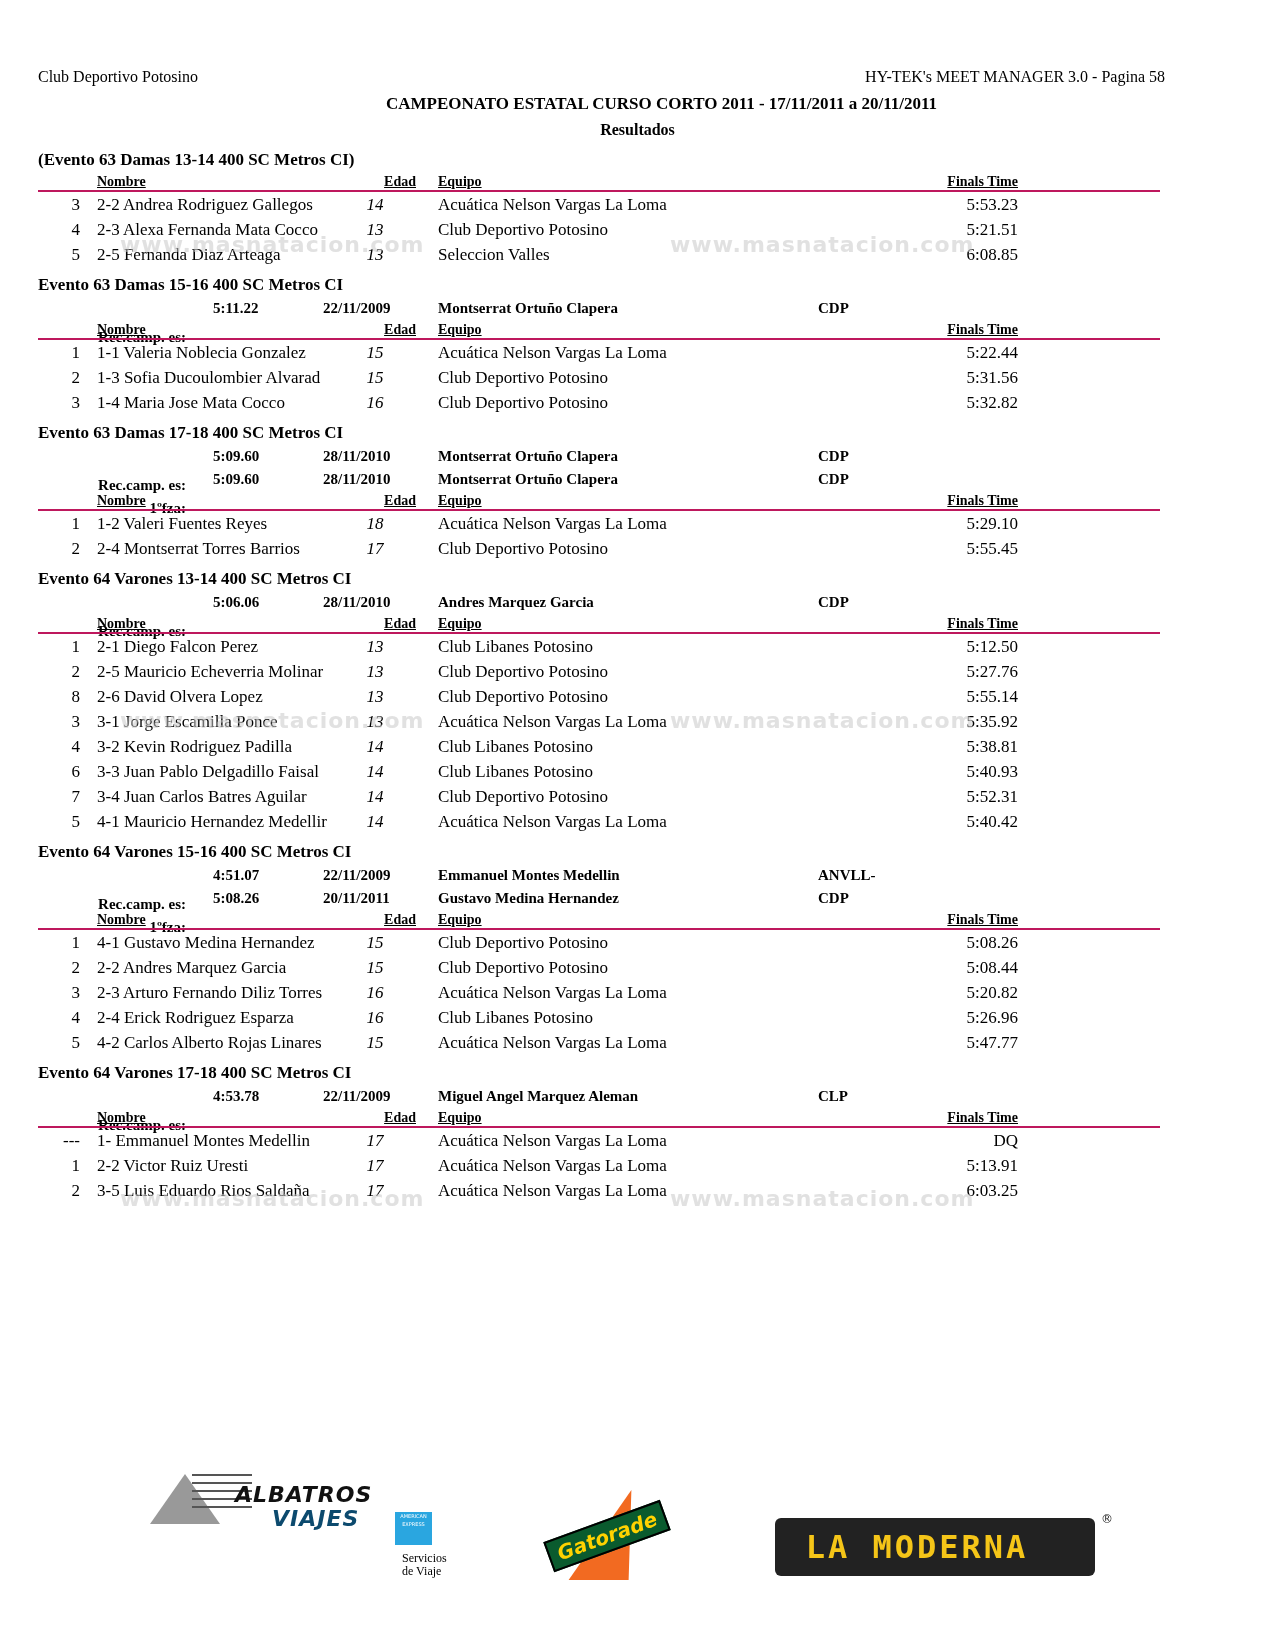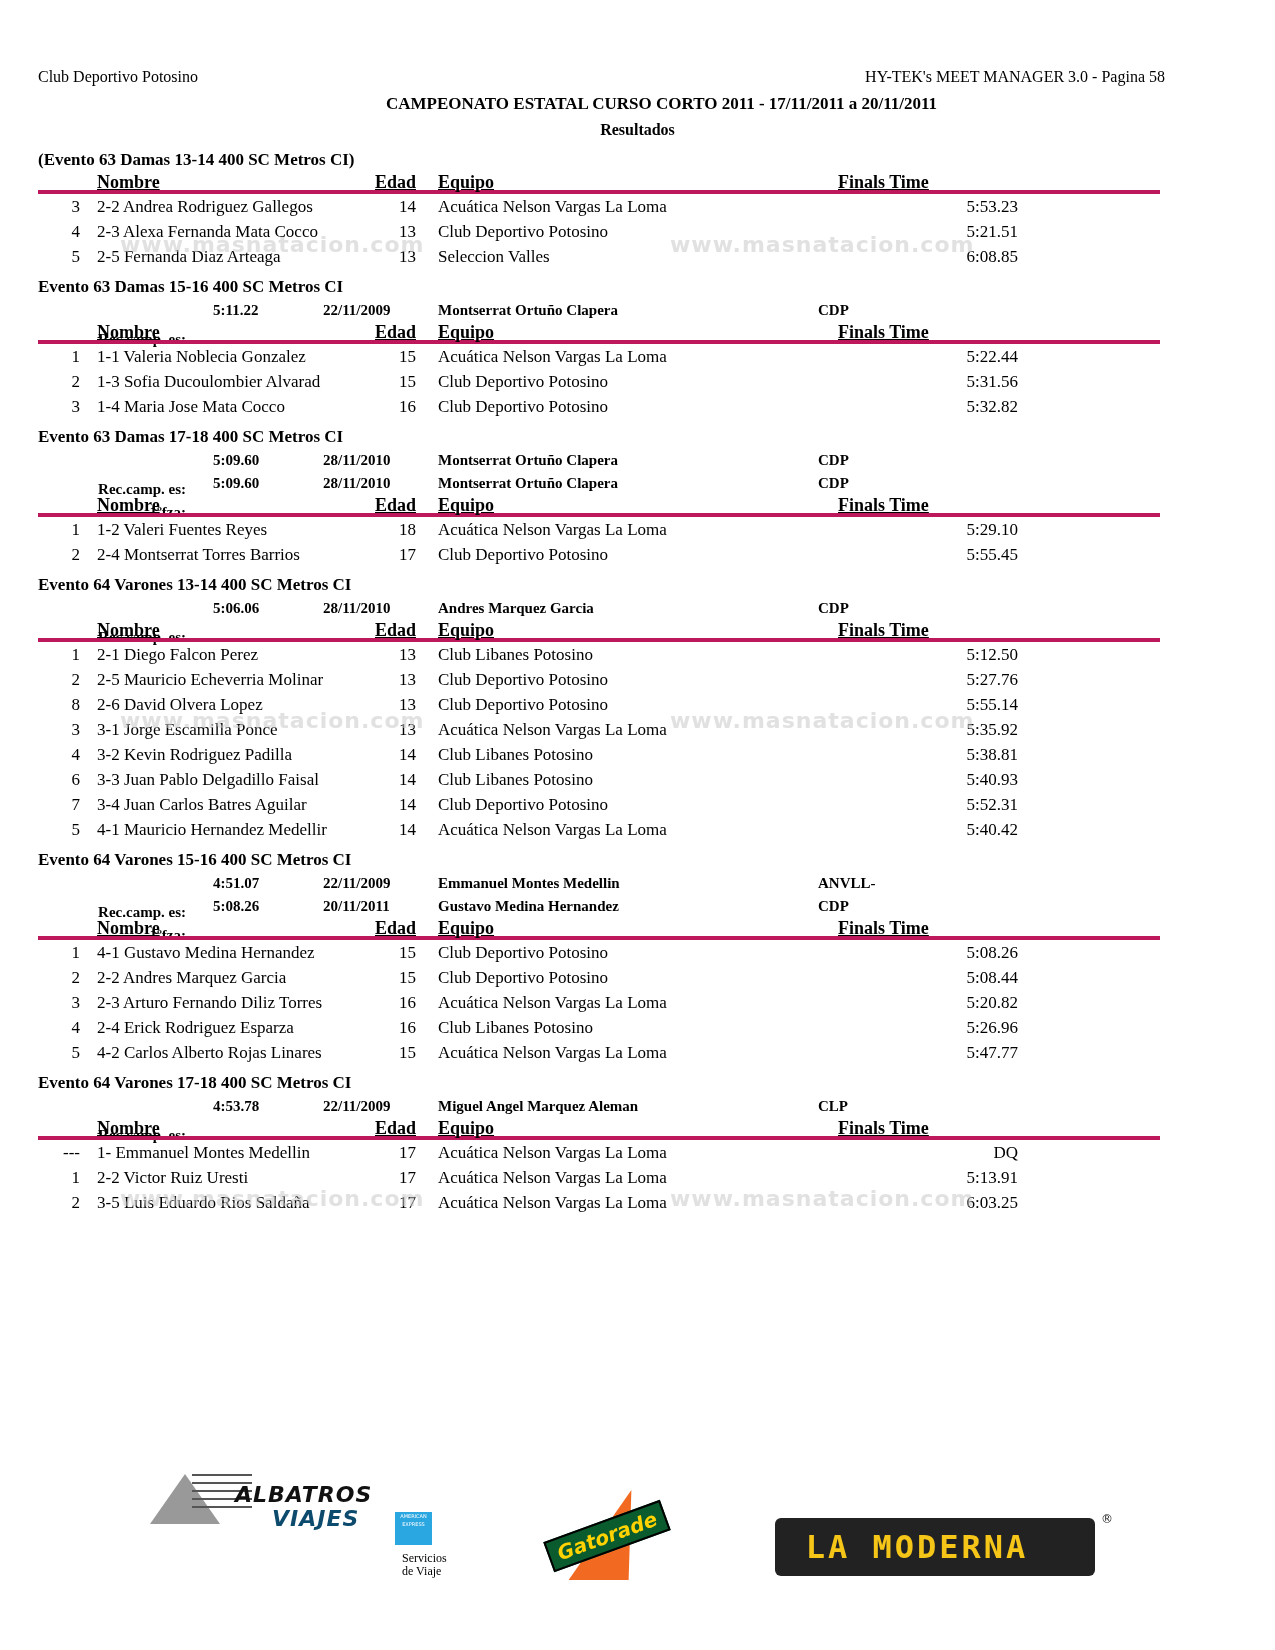--- a/index.html
+++ b/index.html
@@ -17,32 +17,32 @@
   .event-title { font-weight: bold; font-size: 17px; height: 24px; line-height: 24px; }
   .record-row { position: relative; height: 23px; font-weight: bold; font-size: 15px; line-height: 23px; }
   .record-row span { position: absolute; top: 0; }
   .rec-label { right: 1244px; text-align: right; width: 200px; margin-top: 29px; }
   .rec-label { left: 0; width: 148px; text-align: right; }
   .rec-time { left: 175px; }
   .rec-date { left: 285px; }
   .rec-holder { left: 400px; }
   .rec-team { left: 780px; text-align: center; }
 
-  .col-header { position: relative; height: 18px; font-weight: bold; font-size: 18px; line-height: 18px; border-bottom: 4px solid #be185d; }
+  .col-header { position: relative; height: 18px; font-weight: bold; font-size: 14px; line-height: 18px; border-bottom: 2px solid #be185d; }
   .col-header span { position: absolute; top: 1px; text-decoration: underline; }
   .h-nombre { left: 59px; }
   .h-edad { left: 330px; width: 48px; text-align: right; }
   .h-equipo { left: 400px; }
-  .h-time { left: 800px; width: 130px; text-align: left; }
+  .h-time { left: 850px; width: 130px; text-align: right; }
 
   .result-row { position: relative; height: 25px; font-size: 17px; line-height: 25px; }
   .result-row span { position: absolute; top: 0; white-space: nowrap; }
   .r-place { left: 0; width: 42px; text-align: right; }
   .r-name { left: 59px; width: 276px; overflow: hidden; }
-  .r-age { left: 330px; width: 48px; text-align: right; }
+  .r-age { left: 313px; width: 48px; text-align: center; font-style: italic; }
   .r-team { left: 400px; }
   .r-time { left: 850px; width: 130px; text-align: right; }
 
   .watermark { position: absolute; font-family: "DejaVu Sans", sans-serif; font-weight: bold; font-size: 22px; color: rgba(200,200,200,0.55); letter-spacing: 1px; pointer-events: none; white-space: nowrap; }
 
   .logos { position: absolute; left: 0; top: 1470px; width: 1275px; height: 120px; }
   .albatros { position: absolute; left: 150px; top: 0; width: 260px; height: 80px; }
   .albatros .tri { position: absolute; left: 0; top: 4px; width: 0; height: 0; border-left: 35px solid transparent; border-right: 35px solid transparent; border-bottom: 50px solid #999; }
   .albatros .lines { position: absolute; left: 42px; top: 4px; width: 60px; height: 40px; background: repeating-linear-gradient(180deg, #555 0 2px, transparent 2px 8px); }
   .albatros .word1 { position: absolute; left: 85px; top: 12px; font-family: "DejaVu Sans", sans-serif; font-weight: bold; font-style: italic; font-size: 22px; letter-spacing: 1px; color: #111; }

